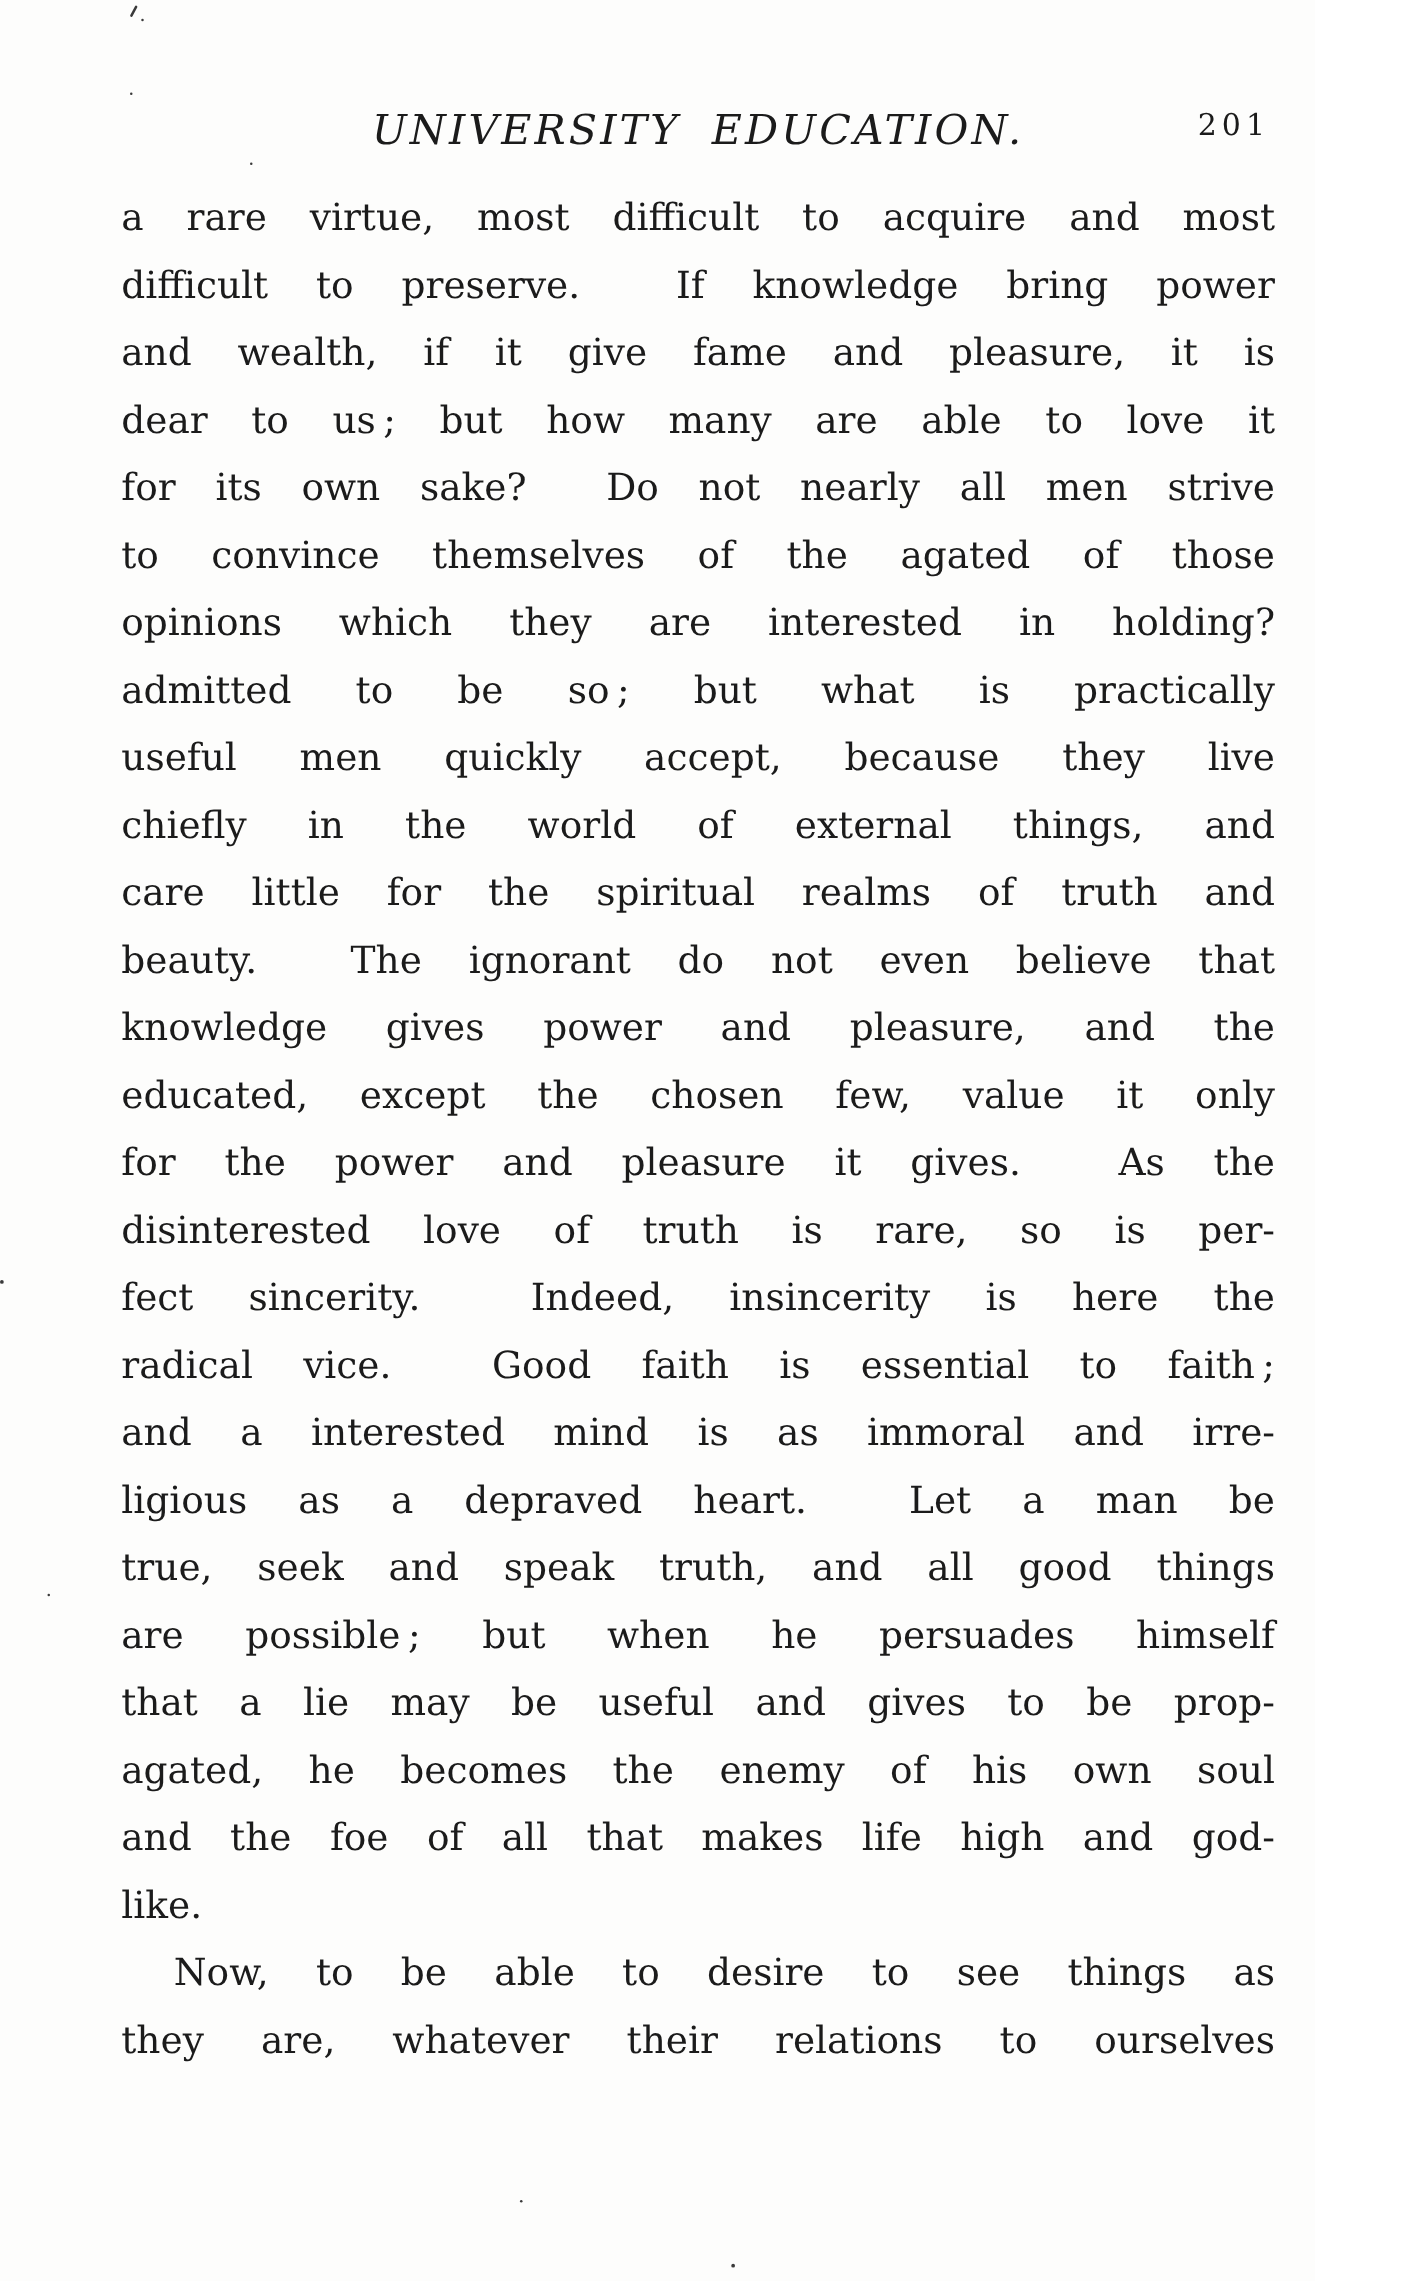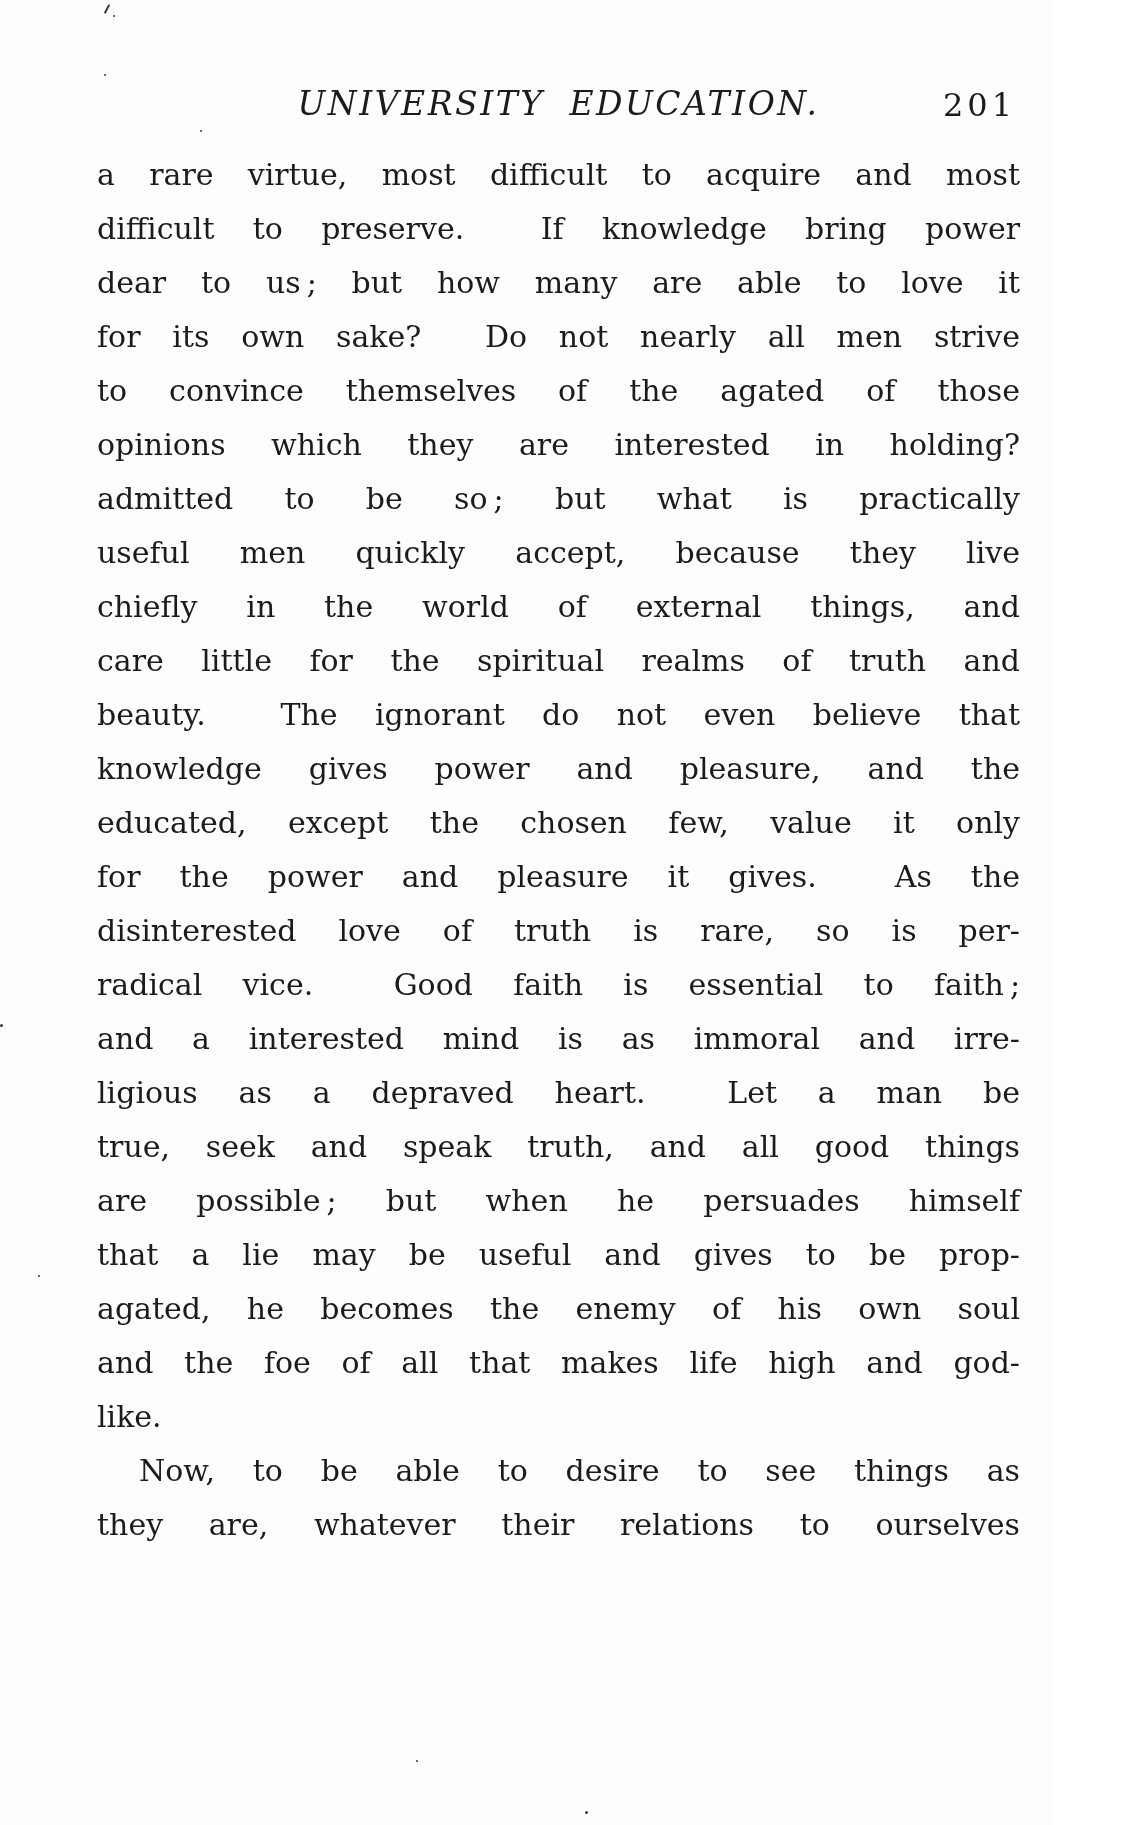--- a/index.html
+++ b/index.html
@@ -18,21 +18,21 @@
   .running-head {
     text-align:center;
     font-style:italic;
     font-size:33px;
     letter-spacing:2.5px;
     word-spacing:12px;
     white-space:nowrap;
   }
   .page-number {
     position:absolute; right:4px; top:2px;
-    font-size:32px;
+    font-size:24px;
     letter-spacing:4px;
     font-style:normal;
   }
   .page-text {
     position:absolute; top:148px; left:97px; width:923px;
   }
   .paragraph { margin:0; }
   .line {
     font-size:30px;
     line-height:54px;
@@ -60,33 +60,35 @@
 
   <div class="page-header">
     <div class="running-head">UNIVERSITY EDUCATION.</div>
     <div class="page-number">201</div>
   </div>
 
   <div class="page-text">
     <div class="paragraph">
       <div class="line">a rare virtue, most difficult to acquire and most</div>
       <div class="line">difficult to preserve.&nbsp; If knowledge bring power</div>
+      <div class="line">and wealth, if it give fame and pleasure, it is</div>
       <div class="line">dear to us ; but how many are able to love it</div>
       <div class="line">for its own sake?&nbsp; Do not nearly all men strive</div>
       <div class="line">to convince themselves of the agated of those</div>
       <div class="line">opinions which they are interested in holding?</div>
       <div class="line">admitted to be so ; but what is practically</div>
       <div class="line">useful men quickly accept, because they live</div>
       <div class="line">chiefly in the world of external things, and</div>
       <div class="line">care little for the spiritual realms of truth and</div>
       <div class="line">beauty.&nbsp; The ignorant do not even believe that</div>
       <div class="line">knowledge gives power and pleasure, and the</div>
       <div class="line">educated, except the chosen few, value it only</div>
       <div class="line">for the power and pleasure it gives.&nbsp; As the</div>
       <div class="line">disinterested love of truth is rare, so is per-</div>
+      <div class="line">fect sincerity.&nbsp; Indeed, insincerity is here the</div>
       <div class="line">radical vice.&nbsp; Good faith is essential to faith ;</div>
       <div class="line">and a interested mind is as immoral and irre-</div>
       <div class="line">ligious as a depraved heart.&nbsp; Let a man be</div>
       <div class="line">true, seek and speak truth, and all good things</div>
       <div class="line">are possible ; but when he persuades himself</div>
       <div class="line">that a lie may be useful and gives to be prop-</div>
       <div class="line">agated, he becomes the enemy of his own soul</div>
       <div class="line">and the foe of all that makes life high and god-</div>
       <div class="line last">like.</div>
     </div>

